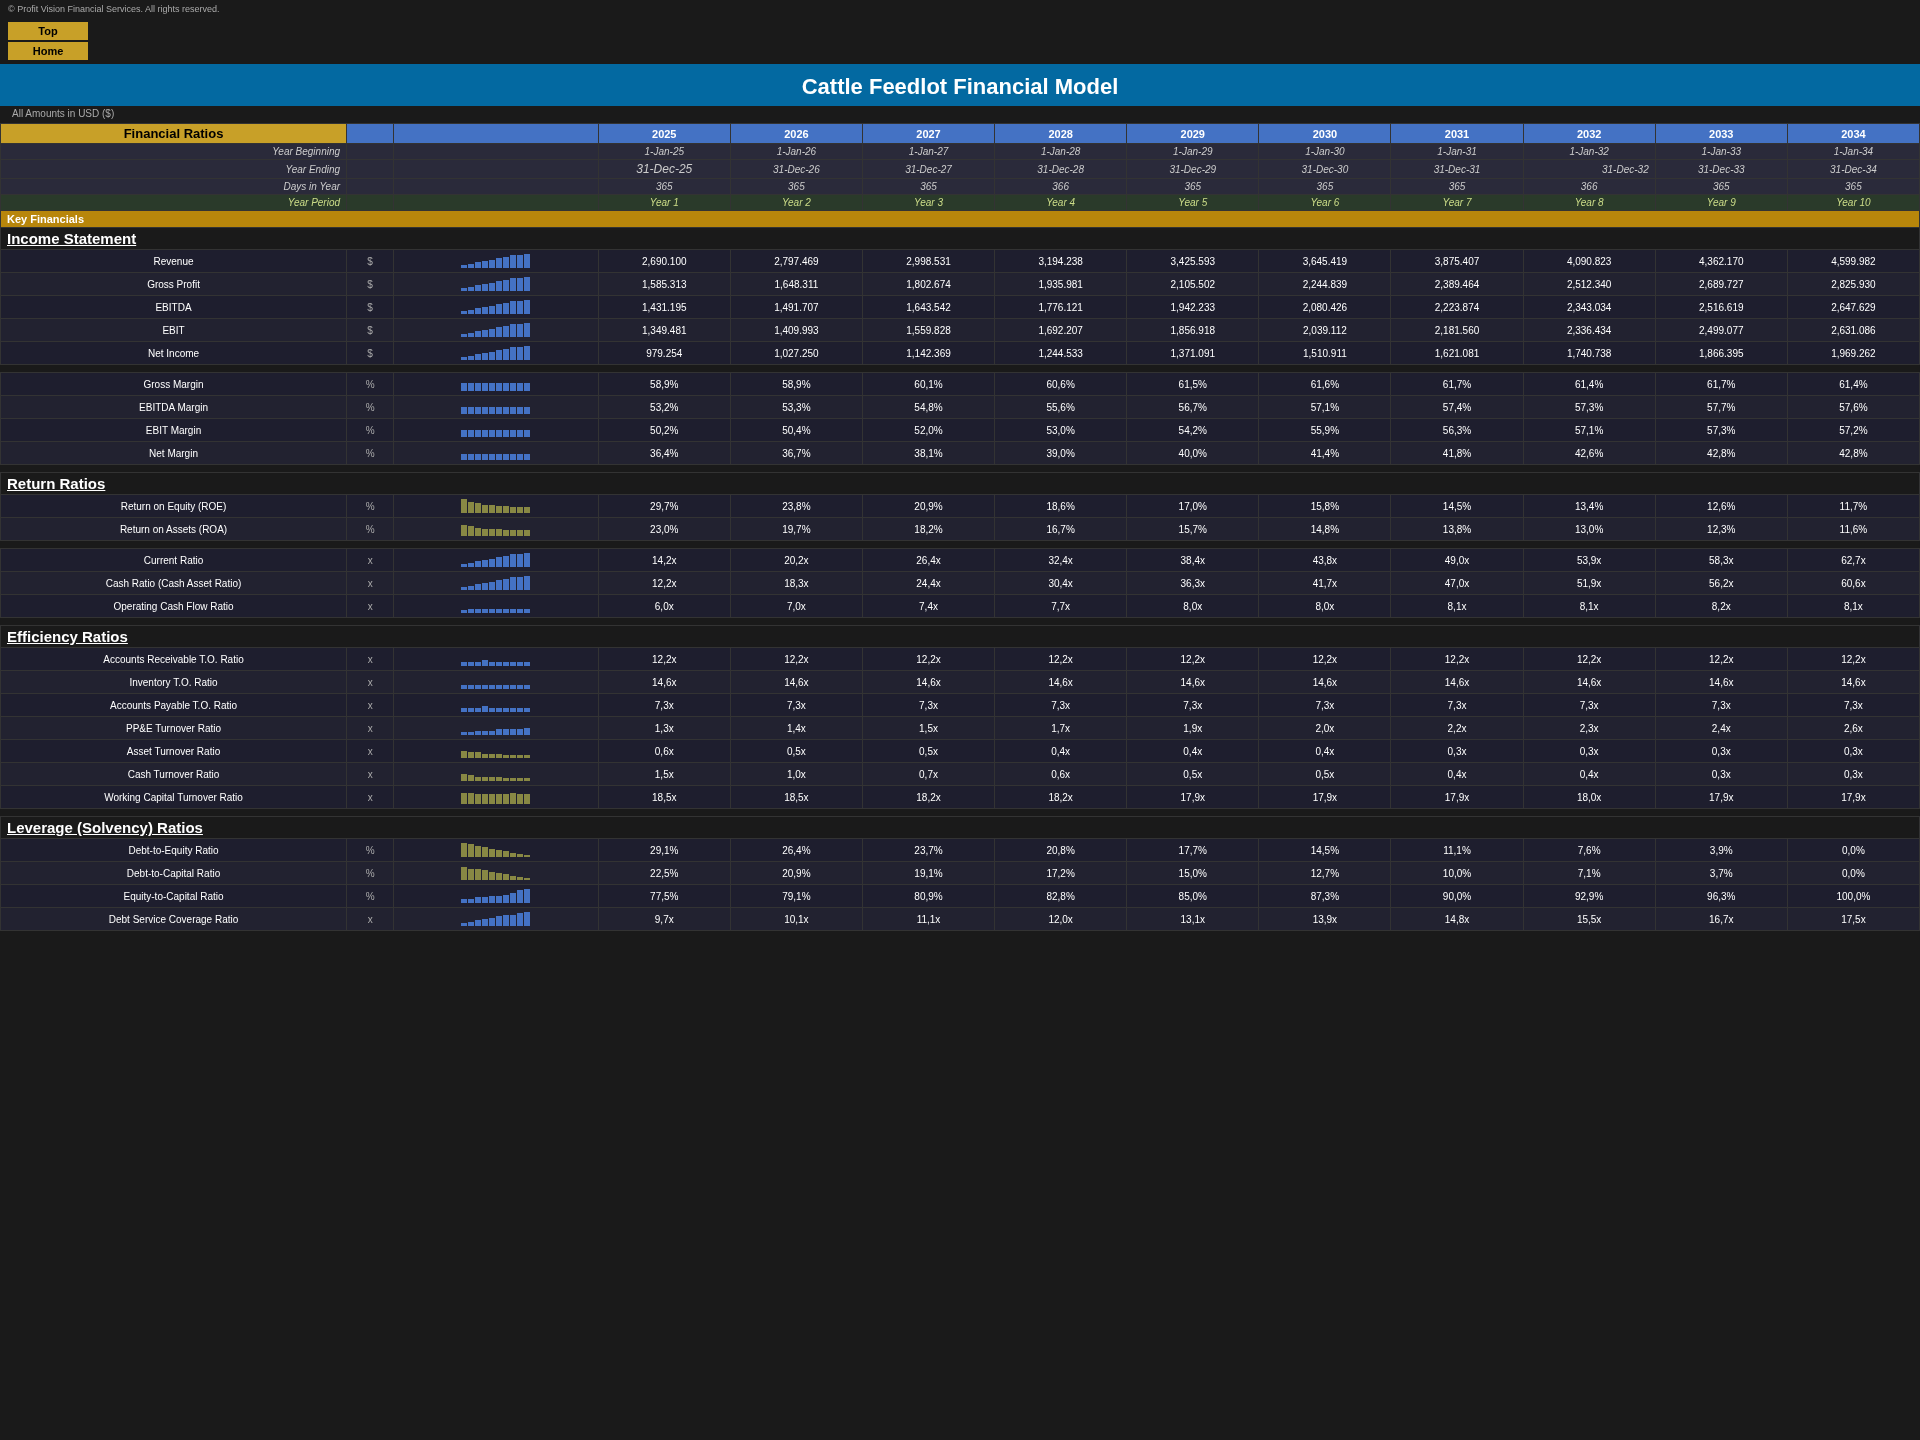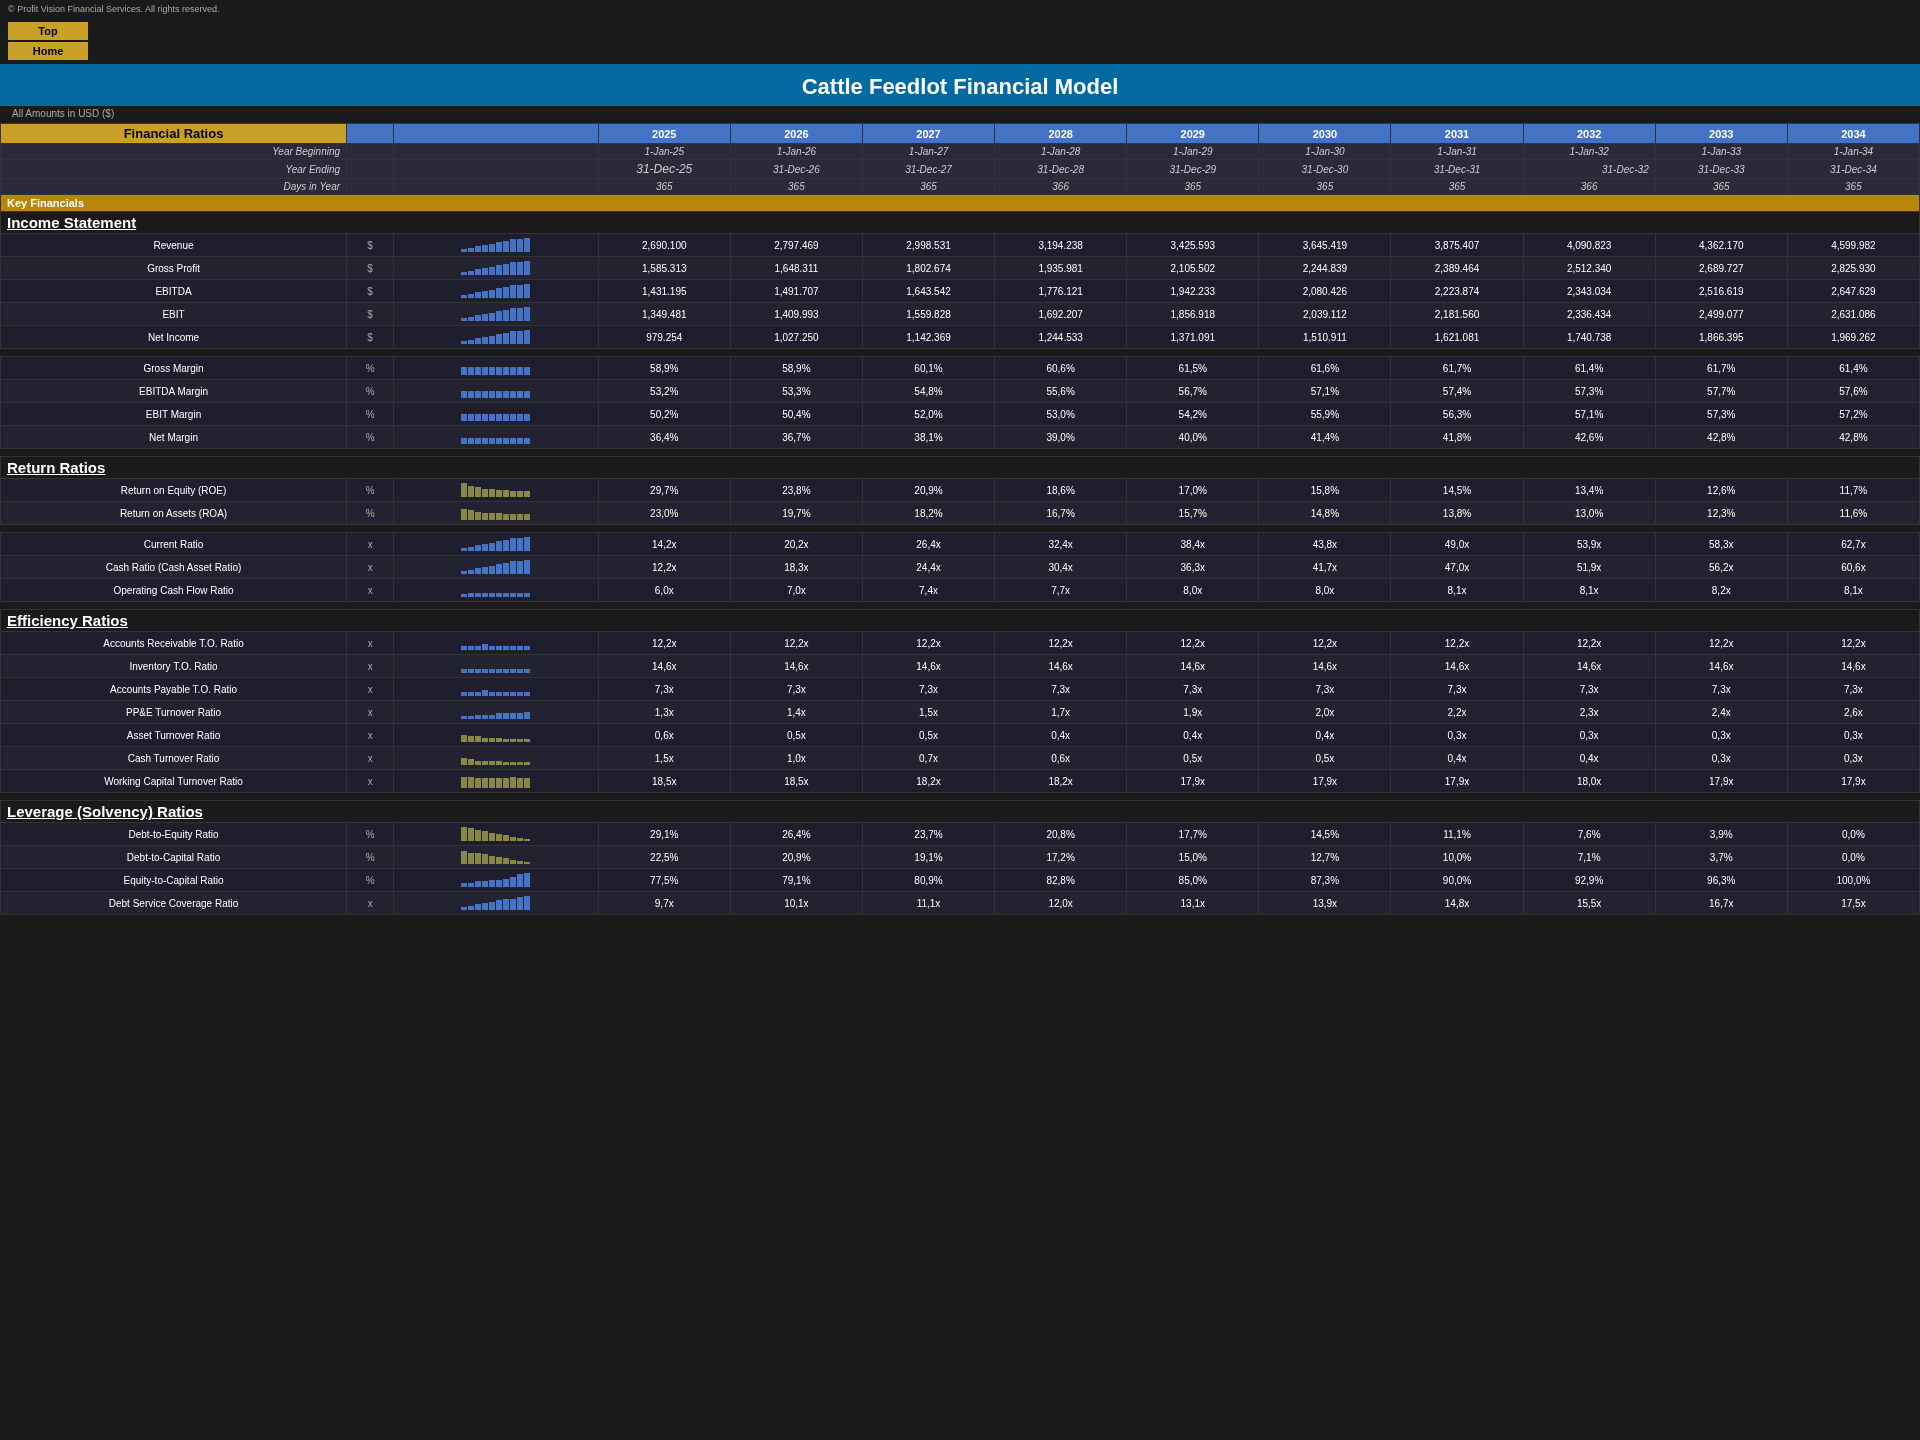--- a/index.html
+++ b/index.html
@@ -228,20 +228,35 @@
         <td style="text-align: center; font-style: italic; font-size: 10px;">365</td>
         <td style="text-align: center; font-style: italic; font-size: 10px;">365</td>
         <td style="text-align: center; font-style: italic; font-size: 10px;">366</td>
         <td style="text-align: center; font-style: italic; font-size: 10px;">365</td>
         <td style="text-align: center; font-style: italic; font-size: 10px;">365</td>
         <td style="text-align: center; font-style: italic; font-size: 10px;">365</td>
         <td style="text-align: center; font-style: italic; font-size: 10px;">366</td>
         <td style="text-align: center; font-style: italic; font-size: 10px;">365</td>
         <td style="text-align: center; font-style: italic; font-size: 10px;">365</td>
       </tr>
+      <tr class="year-period-row">
+        <td class="label-td" style="text-align:right;font-style:italic;font-size:10px;">Year Period</td>
+    <td></td>
+        <td></td>
+        <td style="text-align: center; font-style: italic;">Year 1</td>
+        <td style="text-align: center; font-style: italic;">Year 2</td>
+        <td style="text-align: center; font-style: italic;">Year 3</td>
+        <td style="text-align: center; font-style: italic;">Year 4</td>
+        <td style="text-align: center; font-style: italic;">Year 5</td>
+        <td style="text-align: center; font-style: italic;">Year 6</td>
+        <td style="text-align: center; font-style: italic;">Year 7</td>
+        <td style="text-align: center; font-style: italic;">Year 8</td>
+        <td style="text-align: center; font-style: italic;">Year 9</td>
+        <td style="text-align: center; font-style: italic;">Year 10</td>
+      </tr>
       <tr class="section-header">
         <td colspan="13">Key Financials</td>
       </tr>
       <tr class="subsection-row">
         <td colspan="13">Income Statement</td>
       </tr>
       <tr class="data-row">
         <td class="row-label">Revenue</td>
         <td class="unit-col">$</td>
         <td class="chart-col"><div style="display:inline-flex;align-items:flex-end;gap:1px;height:16px;">

